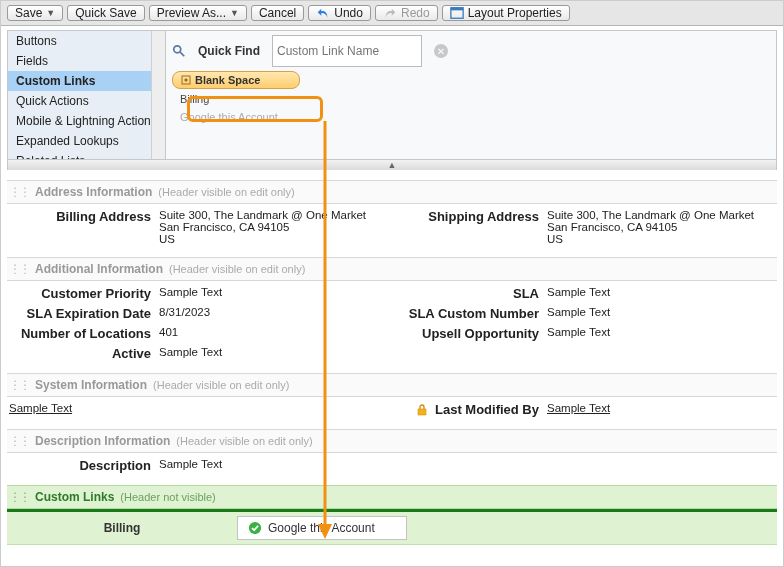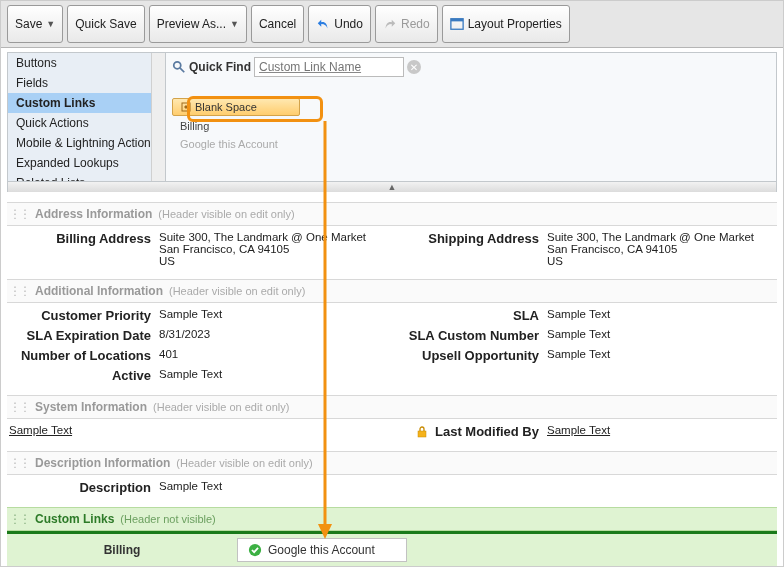--- a/index.html
+++ b/index.html
@@ -25,21 +25,21 @@
     display: inline-flex;
     align-items: center;
     gap: 4px;
     padding: 2px 7px;
     font-size: 12px;
     border: 1px solid #9a9a9a;
     border-radius: 3px;
     background: linear-gradient(#ffffff, #e9e9e9);
     cursor: pointer;
     color: #222;
-    height: 38px;
+    height: 16px;
   }
   .tbtn .caret {
     font-size: 9px;
     color: #555;
   }
   .tbtn.disabled { color: #9a9a9a; }
   .icon-svg { width: 14px; height: 14px; display: inline-block; }
   
   .palette {
     display: flex;
@@ -76,32 +76,31 @@
   }
   .palette-right {
     flex: 1;
     padding: 4px 6px;
     background: #f7f9fb;
     position: relative;
   }
   .qf-row {
     display: flex;
     align-items: center;
-    gap: 3px;
-    margin-bottom: 20px;
+    gap: 12px;
+    margin-bottom: 3px;
   }
   .qf-label { font-weight: bold; font-size: 12px; color: #333; }
   .qf-input {
     width: 150px;
     border: 1px solid #bbb;
     padding: 1px 4px;
     font-size: 12px;
-    height: 20px;
+    height: 32px;
     color: #888;
-    text-decoration: underline;
   }
   .qf-x {
     width: 14px; height: 14px;
     border-radius: 50%;
     background: #c8c8c8;
     color: #fff;
     font-size: 10px;
     display: flex; align-items: center; justify-content: center;
     cursor: pointer;
   }
@@ -116,21 +115,22 @@
     margin: 1px 0;
     min-width: 128px;
     background: #fff;
     cursor: move;
     color: #444;
   }
   .pal-item.blank {
     background: linear-gradient(#ffe8b0, #ffcd6e);
     border-color: #d3a34a;
     color: #333;
-    font-weight: normal;
+    font-weight: bold;
+    border-radius: 8px;
   }
   .pal-item.ghost {
     color: #aaa;
   }
   .pal-highlight {
     border: 3px solid #f29111;
     border-radius: 6px;
     position: absolute;
     left: 186px;
     top: 95px;

